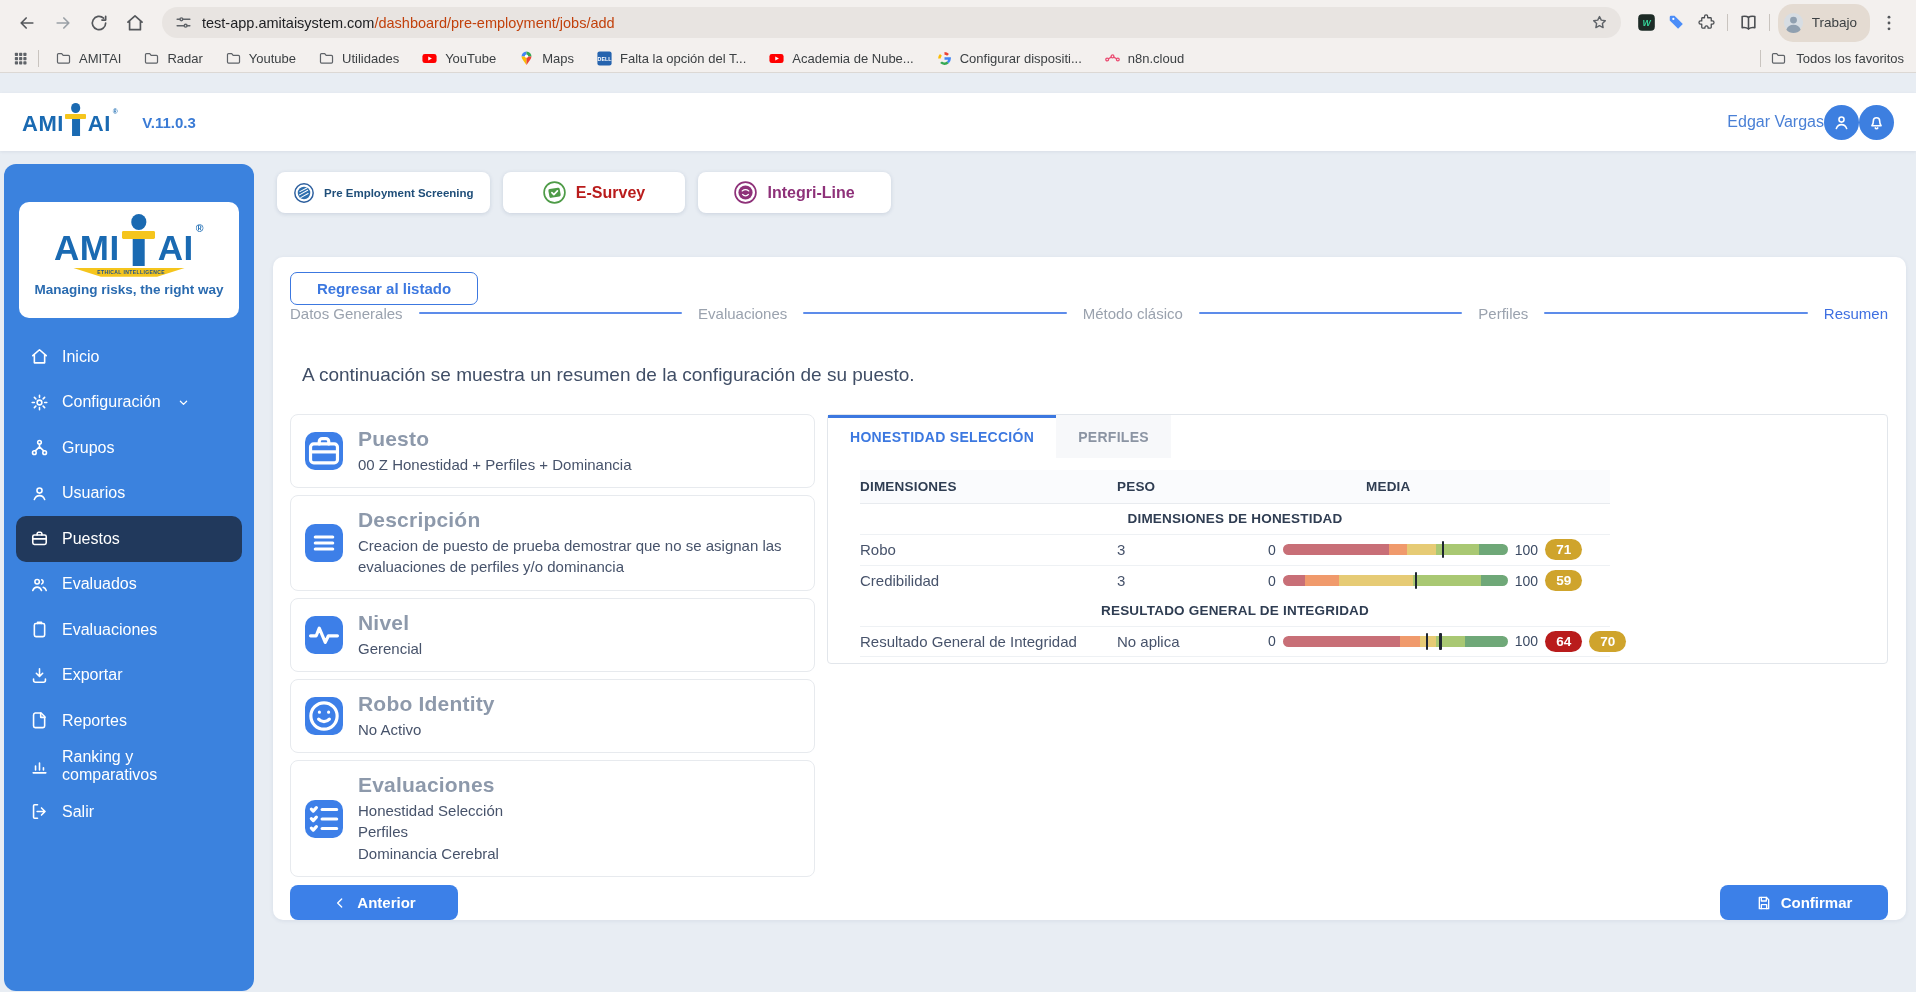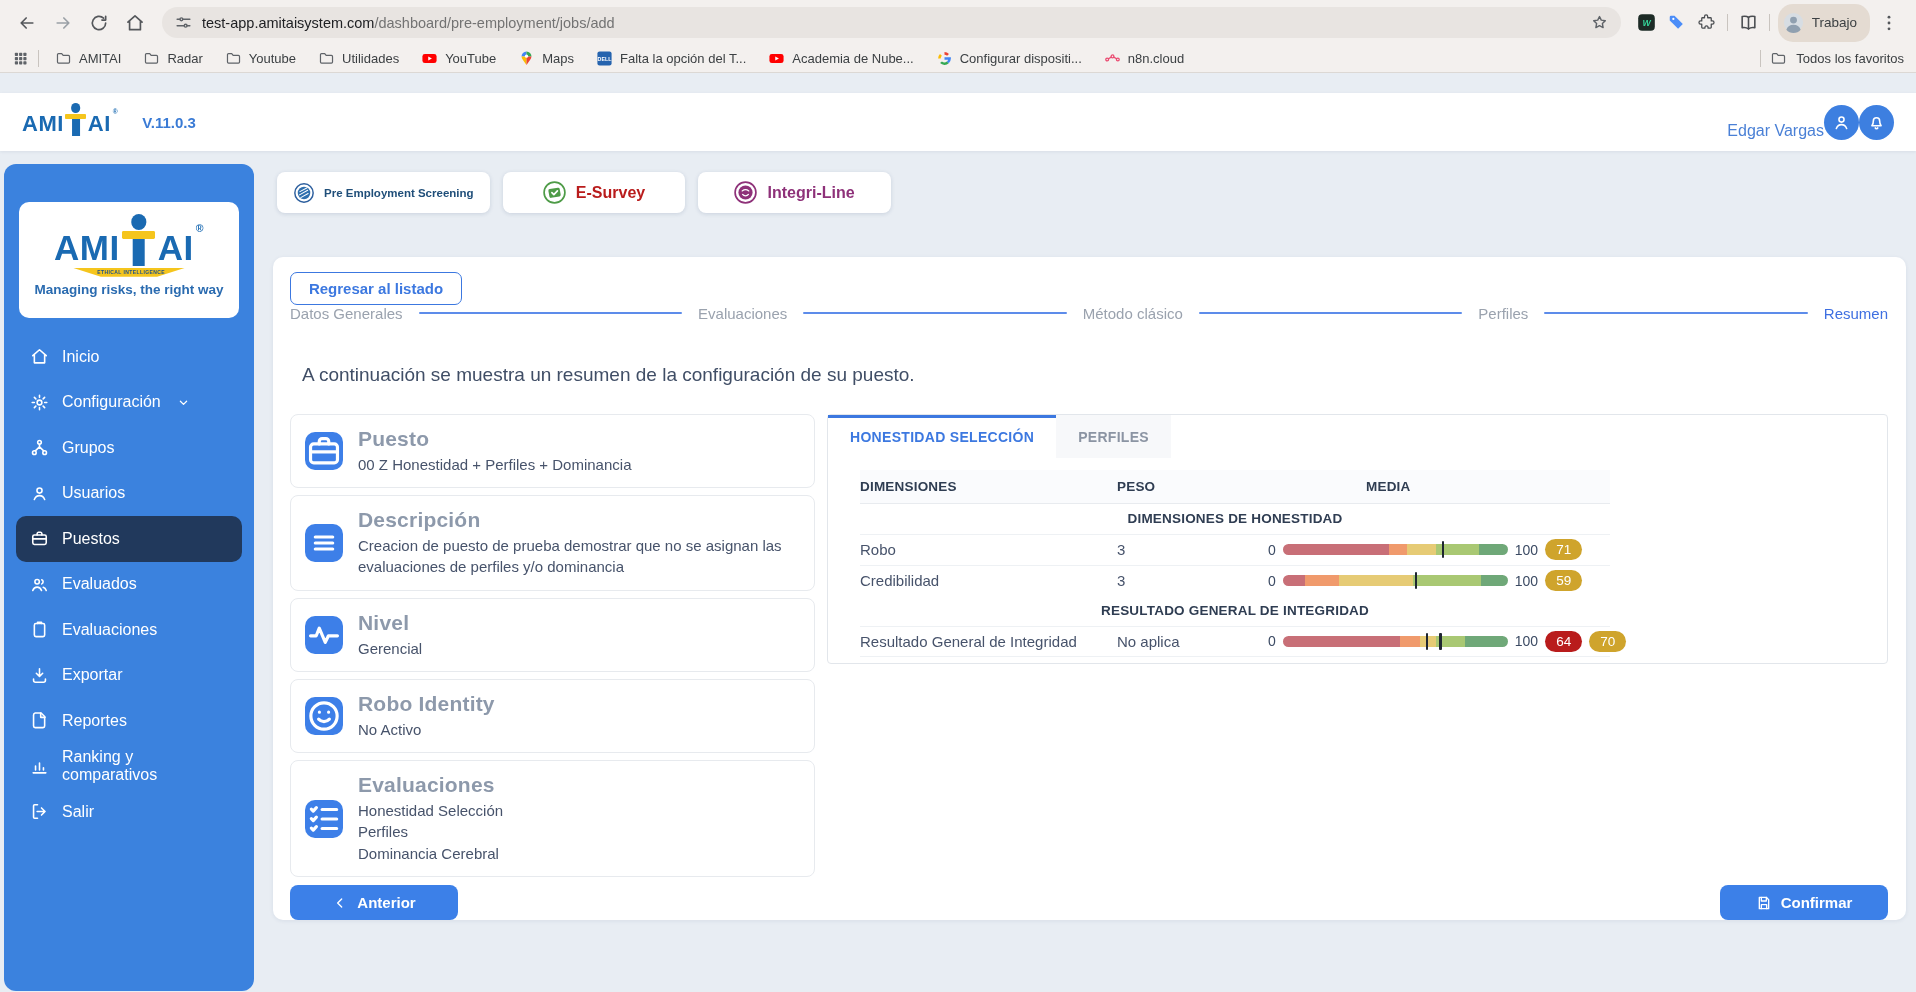--- a/index.html
+++ b/index.html
@@ -9,36 +9,36 @@
 
 .chrome{position:absolute;top:0;left:0;right:0;height:73px;background:#f3f0ee;border-bottom:1px solid #dcd8d4}
 .toolbar{height:45px;display:flex;align-items:center;padding:0 10px;gap:2px}
 .tbtn{width:34px;height:34px;border-radius:50%;display:flex;align-items:center;justify-content:center;color:#54575b;flex:none;background:none;border:none}
 .tbtn .ic{width:20px;height:20px}
 .tbtn.dim{color:#9aa0a6}
 .omnibox{flex:1;height:31px;background:#e8e4e1;border-radius:16px;display:flex;align-items:center;padding:0 13px;gap:10px;margin:0 8px;min-width:0}
 .omnibox .ic{width:17px;height:17px;color:#5f6368;flex:none}
 .urltext{font-size:14.5px;white-space:nowrap;overflow:hidden}
 .url-domain{color:#202124}
-.url-path{color:#737373}
+.url-path{color:#c2410c}
 .ob-star{margin-left:auto}
 .extarea{display:flex;align-items:center;gap:11px;color:#4a4d51;padding:0 6px}
 .extarea .ic{width:19px;height:19px}
 .vsep{width:1px;height:17px;background:#c9c4bf;flex:none}
 .chip{height:38px;background:#e4dbd2;border-radius:15px;display:flex;align-items:center;gap:7px;padding:0 13px 0 4px;font-size:13.5px;color:#3c4043}
 .chip .ic{width:23px;height:23px}
 .bookmarks{height:27px;display:flex;align-items:center;padding:0 12px;gap:9px;font-size:13px;color:#3c4043}
 .bookmarks .ic{width:17px;height:17px;color:#5f6368}
 .bm{display:flex;align-items:center;gap:7px;padding:0 7px;white-space:nowrap}
 .bm-right{margin-left:auto;display:flex;align-items:center;gap:9px}
 
 .app{position:absolute;top:73px;left:0;right:0;bottom:0;background:#e8edf3}
 .app-header{position:absolute;top:20px;left:0;right:0;height:58px;background:#fff;display:flex;align-items:center;padding:0 22px;box-shadow:0 1px 3px rgba(30,50,90,.08)}
 .version{color:#3a7bd5;font-weight:bold;font-size:15px;margin-left:24px}
-.hdr-right{margin-left:auto;display:flex;align-items:flex-end;}
+.hdr-right{margin-left:auto;display:flex;align-items:center;}
 .uname{color:#4a80d6;font-size:16px}
 .cbtn{width:35px;height:35px;border-radius:50%;background:#3d7fe0;color:#fff;display:flex;align-items:center;justify-content:center;border:none}
 .cbtn .ic{width:19px;height:19px}
 
 .amlogo{display:inline-flex;align-items:flex-end;color:#1a6ab2;font-weight:800;letter-spacing:.5px;line-height:1}
 .amlogo.small{font-size:22px}
 .amlogo.big{font-size:35px}
 .am-fig{position:relative;width:.95em;height:1.18em;margin:0 .07em}
 .am-fig .stem{position:absolute;left:50%;transform:translateX(-50%);top:.26em;width:.36em;height:.95em;background:#1a6ab2}
 .am-fig .arms{position:absolute;left:0;top:.22em;width:100%;height:.22em;background:#f5c51d;border-radius:.04em;z-index:2}
@@ -60,21 +60,21 @@
 .ptab{background:#fff;border-radius:8px;height:41px;display:flex;align-items:center;justify-content:center;gap:9px;box-shadow:0 1px 4px rgba(25,55,100,.15);padding:0 16px;border:none}
 .ptab .ic{flex:none}
 .ptab.p0{min-width:184px}.ptab.p1{min-width:182px}.ptab.p2{min-width:193px}
 .ptab.p0 .ic{width:22px;height:22px}.ptab.p1 .ic,.ptab.p2 .ic{width:25px;height:25px}
 .ptab .lbl{font-weight:bold}
 .ptab.p0 .lbl{font-size:11.5px;color:#1f4e79}
 .ptab.p1 .lbl{font-size:16px;color:#b91c1c}
 .ptab.p2 .lbl{font-size:16px;color:#8e3179}
 
 .main{position:absolute;left:273px;top:184px;width:1633px;height:663px;background:#fff;border-radius:10px;box-shadow:0 1px 4px rgba(25,55,100,.08);padding:15px 18px 0 17px;display:flex;flex-direction:column}
-.btn-outline{width:172px;height:34px;border:1.5px solid #3c78e0;color:#3c78e0;border-radius:7px;background:#fff;font-weight:bold;font-size:15px;display:flex;align-items:center;justify-content:center;font-family:"Liberation Sans",sans-serif}
+.btn-outline{width:188px;height:34px;border:1.5px solid #3c78e0;color:#3c78e0;border-radius:7px;background:#fff;font-weight:bold;font-size:15px;display:flex;align-items:center;justify-content:center;font-family:"Liberation Sans",sans-serif}
 .stepper{display:flex;align-items:center;}
 .step{font-size:15px;color:#9aa2ae;white-space:nowrap;cursor:pointer}
 .step.active{color:#3e6fe1}
 .sline{flex:1;height:2px;background:#5d8cea;margin:0 16px;border-radius:1px}
 .intro{margin:42px 0 0 12px;font-size:19px;color:#404e66;font-weight:500}
 .content{display:flex;gap:12px;margin-top:28px;align-items:flex-start}
 .cards{width:525px;display:flex;flex-direction:column;gap:7px}
 .scard{border:1px solid #e7eaee;border-radius:8px;background:#fff;display:flex;gap:15px;padding:12px 14px;align-items:center}
 .sicon{width:38px;height:38px;border-radius:10px;background:#3d7fe8;color:#fff;flex:none;display:flex;align-items:center;justify-content:center}
 .scard h3{font-size:21px;color:#8d99ab;font-weight:bold;margin-bottom:3px;letter-spacing:.2px}
@@ -89,21 +89,21 @@
 .th-media{padding-left:98px}
 .tsec{height:30px;display:flex;align-items:center;justify-content:center;font-weight:bold;font-size:13.5px;color:#2f3d52;letter-spacing:.2px}
 .trow{display:grid;grid-template-columns:257px 151px 1fr;height:31px;align-items:center;border-top:1px solid #eef1f4;color:#47536b;font-size:15px}
 .trow:last-child{border-bottom:1px solid #eef1f4}
 .mediacell{display:flex;align-items:center;gap:7px}
 .mlabel{font-size:14px;color:#3b4a63}
 .gbar{position:relative;width:225px;height:11px;flex:none}
 .gclip{position:absolute;inset:0;border-radius:5.5px;overflow:hidden}
 .gseg{position:absolute;top:0;height:100%}
 .gmark{position:absolute;top:-3px;width:2.5px;height:17px;background:#1e2631;border-radius:1px}
-.badge{min-width:37px;height:21px;border-radius:10.5px;color:#fff;font-weight:normal;font-size:13.5px;display:flex;align-items:center;justify-content:center;padding:0 8px}
+.badge{min-width:37px;height:21px;border-radius:10.5px;color:#fff;font-weight:bold;font-size:13.5px;display:flex;align-items:center;justify-content:center;padding:0 8px}
 
 .footer{display:flex;justify-content:space-between;margin-top:8px}
 .btn-fill{min-width:168px;height:35px;background:#3c80e8;color:#fff;border:none;border-radius:8px;font-weight:bold;font-size:15px;display:flex;align-items:center;justify-content:center;gap:9px;font-family:"Liberation Sans",sans-serif;padding:0 20px}
 .btn-fill .ic{width:16px;height:16px}
 .ic{display:inline-flex}
 .ic svg{width:100%;height:100%}
 </style>
 </head>
 <body>
 

